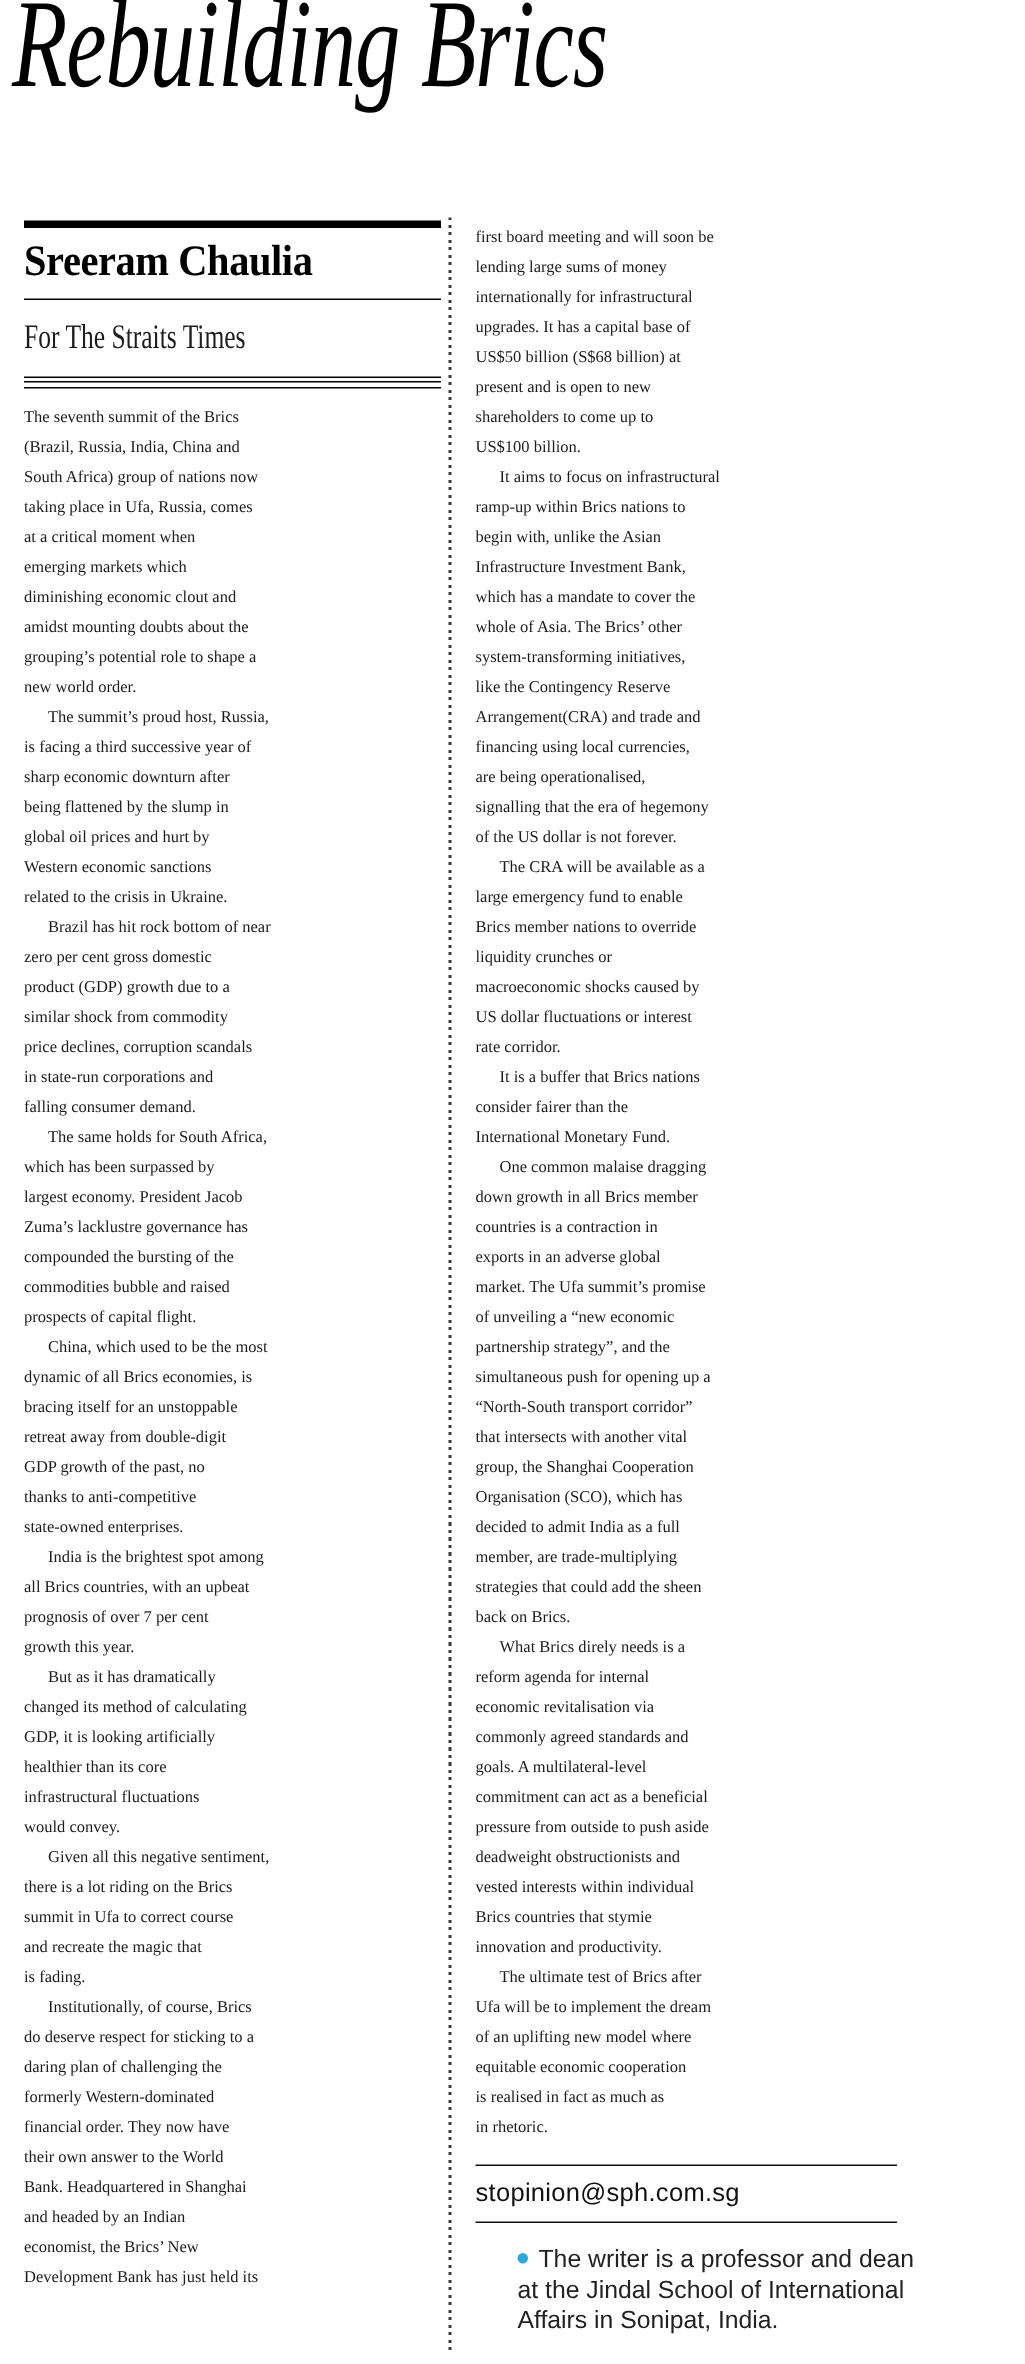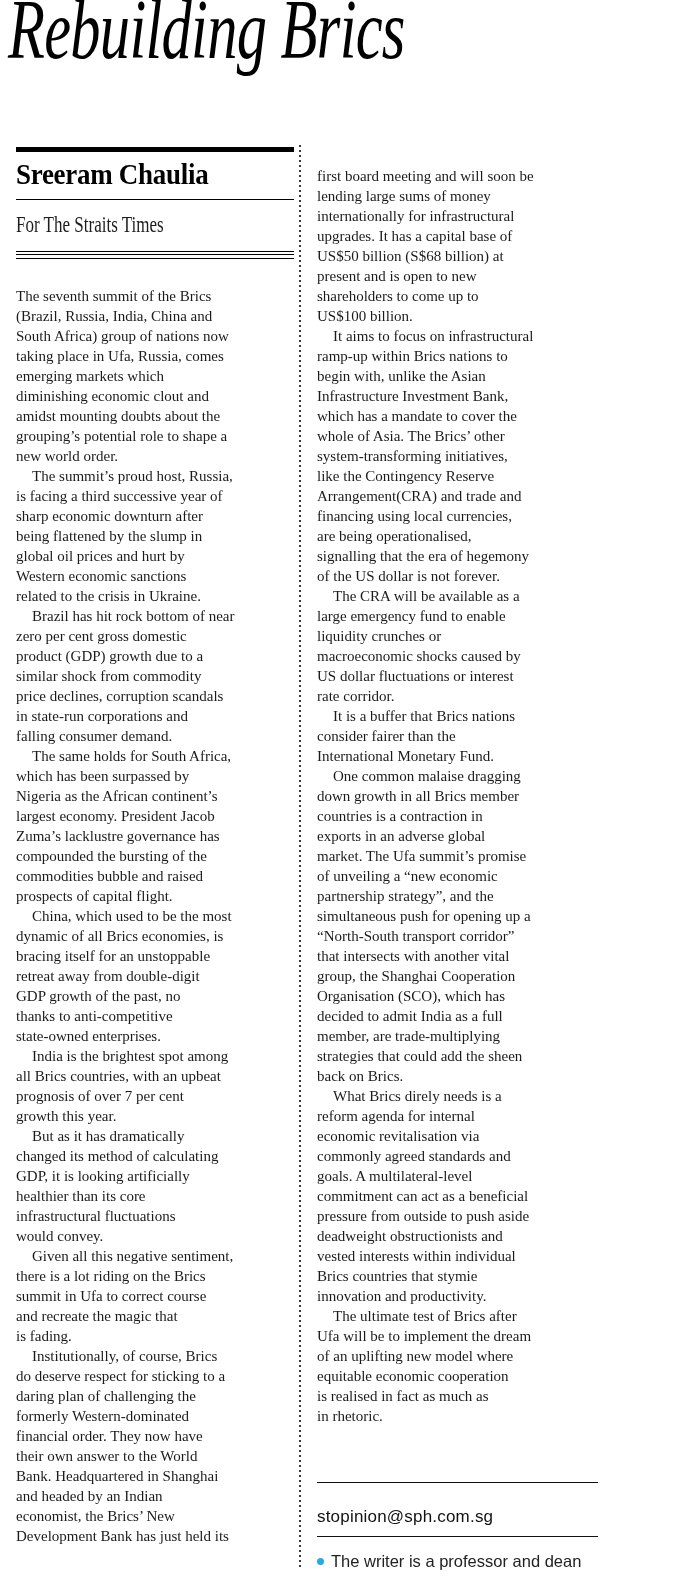--- a/index.html
+++ b/index.html
@@ -17,37 +17,37 @@
   .author{margin-top:6px;font-size:29px;font-weight:700;color:#000;line-height:1.15;
           letter-spacing:-0.3px;white-space:nowrap;transform:scaleX(0.93);transform-origin:0 0;}
   .rule-thin{margin-top:8px;border-top:1.5px solid #000;}
   .affiliation{margin-top:11px;font-size:23px;font-weight:400;color:#1d1d1d;line-height:1.2;
                white-space:nowrap;transform:scaleX(0.74);transform-origin:0 0;}
   .rule-triple{margin-top:12px;}
   .rule-triple i{display:block;border-top:1.5px solid #000;margin-top:2.5px;}
   .rule-triple i:first-child{margin-top:0;}
 
   
-  .col{position:absolute;width:286px;font-size:15px;line-height:20px;color:#1b1b1b;margin-top:18px;}
+  .col{position:absolute;width:286px;font-size:11px;line-height:20px;color:#1b1b1b;}
   .col-left{left:16px;top:268px;}
   .col-right{left:317px;top:148px;}
   .para{margin:0;}
   .line{white-space:nowrap;}
   .line.indent{padding-left:16px;}
 
   
   .divider{position:absolute;left:299px;top:145px;width:2px;height:1425px;
            background-image:repeating-linear-gradient(to bottom,#3a3a3a 0 2px,transparent 2px 5px);}
 
   
   .footer{position:absolute;left:317px;top:1443px;width:281px;font-family:"Liberation Sans",sans-serif;}
-  .email-row{border-top:1.5px solid #111;border-bottom:1.5px solid #111;padding:24px 0 9px;margin-top:39px;}
+  .email-row{border-top:1.5px solid #111;border-bottom:1.5px solid #111;padding:8px 0 9px;}
   .email{font-size:17px;color:#111;text-decoration:none;letter-spacing:0.2px;}
   .note{margin-top:14px;font-size:16.5px;line-height:20.5px;color:#222;}
-  .note-line{white-space:nowrap;}
+  .note-line{white-space:nowrap;margin-left:28px;}
   .bullet{display:inline-block;width:7px;height:7px;border-radius:50%;margin-right:7px;
           position:relative;top:-2px;}
 </style>
 </head>
 <body>
 
 <div class="page">
 
   <h1 class="title">Rebuilding Brics</h1>
 
@@ -62,20 +62,21 @@
         <i></i>
       </div>
   </div>
 
   <div class="col col-left" id="col-left">
       <div class="para">
         <div class="line">The seventh summit of the Brics</div>
         <div class="line">(Brazil, Russia, India, China and</div>
         <div class="line">South Africa) group of nations now</div>
         <div class="line">taking place in Ufa, Russia, comes</div>
+        <div class="line">at a critical moment when</div>
         <div class="line">emerging markets which</div>
         <div class="line">diminishing economic clout and</div>
         <div class="line">amidst mounting doubts about the</div>
         <div class="line">grouping’s potential role to shape a</div>
         <div class="line">new world order.</div>
       </div>
       <div class="para">
         <div class="line indent">The summit’s proud host, Russia,</div>
         <div class="line">is facing a third successive year of</div>
         <div class="line">sharp economic downturn after</div>
@@ -89,21 +90,20 @@
         <div class="line">zero per cent gross domestic</div>
         <div class="line">product (GDP) growth due to a</div>
         <div class="line">similar shock from commodity</div>
         <div class="line">price declines, corruption scandals</div>
         <div class="line">in state-run corporations and</div>
         <div class="line">falling consumer demand.</div>
       </div>
       <div class="para">
         <div class="line indent">The same holds for South Africa,</div>
         <div class="line">which has been surpassed by</div>
-        <div class="line">Nigeria as the African continent’s</div>
         <div class="line">largest economy. President Jacob</div>
         <div class="line">Zuma’s lacklustre governance has</div>
         <div class="line">compounded the bursting of the</div>
         <div class="line">commodities bubble and raised</div>
         <div class="line">prospects of capital flight.</div>
       </div>
       <div class="para">
         <div class="line indent">China, which used to be the most</div>
         <div class="line">dynamic of all Brics economies, is</div>
         <div class="line">bracing itself for an unstoppable</div>
@@ -171,20 +171,21 @@
         <div class="line">like the Contingency Reserve</div>
         <div class="line">Arrangement(CRA) and trade and</div>
         <div class="line">financing using local currencies,</div>
         <div class="line">are being operationalised,</div>
         <div class="line">signalling that the era of hegemony</div>
         <div class="line">of the US dollar is not forever.</div>
       </div>
       <div class="para">
         <div class="line indent">The CRA will be available as a</div>
         <div class="line">large emergency fund to enable</div>
+        <div class="line">Brics member nations to override</div>
         <div class="line">liquidity crunches or</div>
         <div class="line">macroeconomic shocks caused by</div>
         <div class="line">US dollar fluctuations or interest</div>
         <div class="line">rate corridor.</div>
       </div>
       <div class="para">
         <div class="line indent">It is a buffer that Brics nations</div>
         <div class="line">consider fairer than the</div>
         <div class="line">International Monetary Fund.</div>
       </div>

